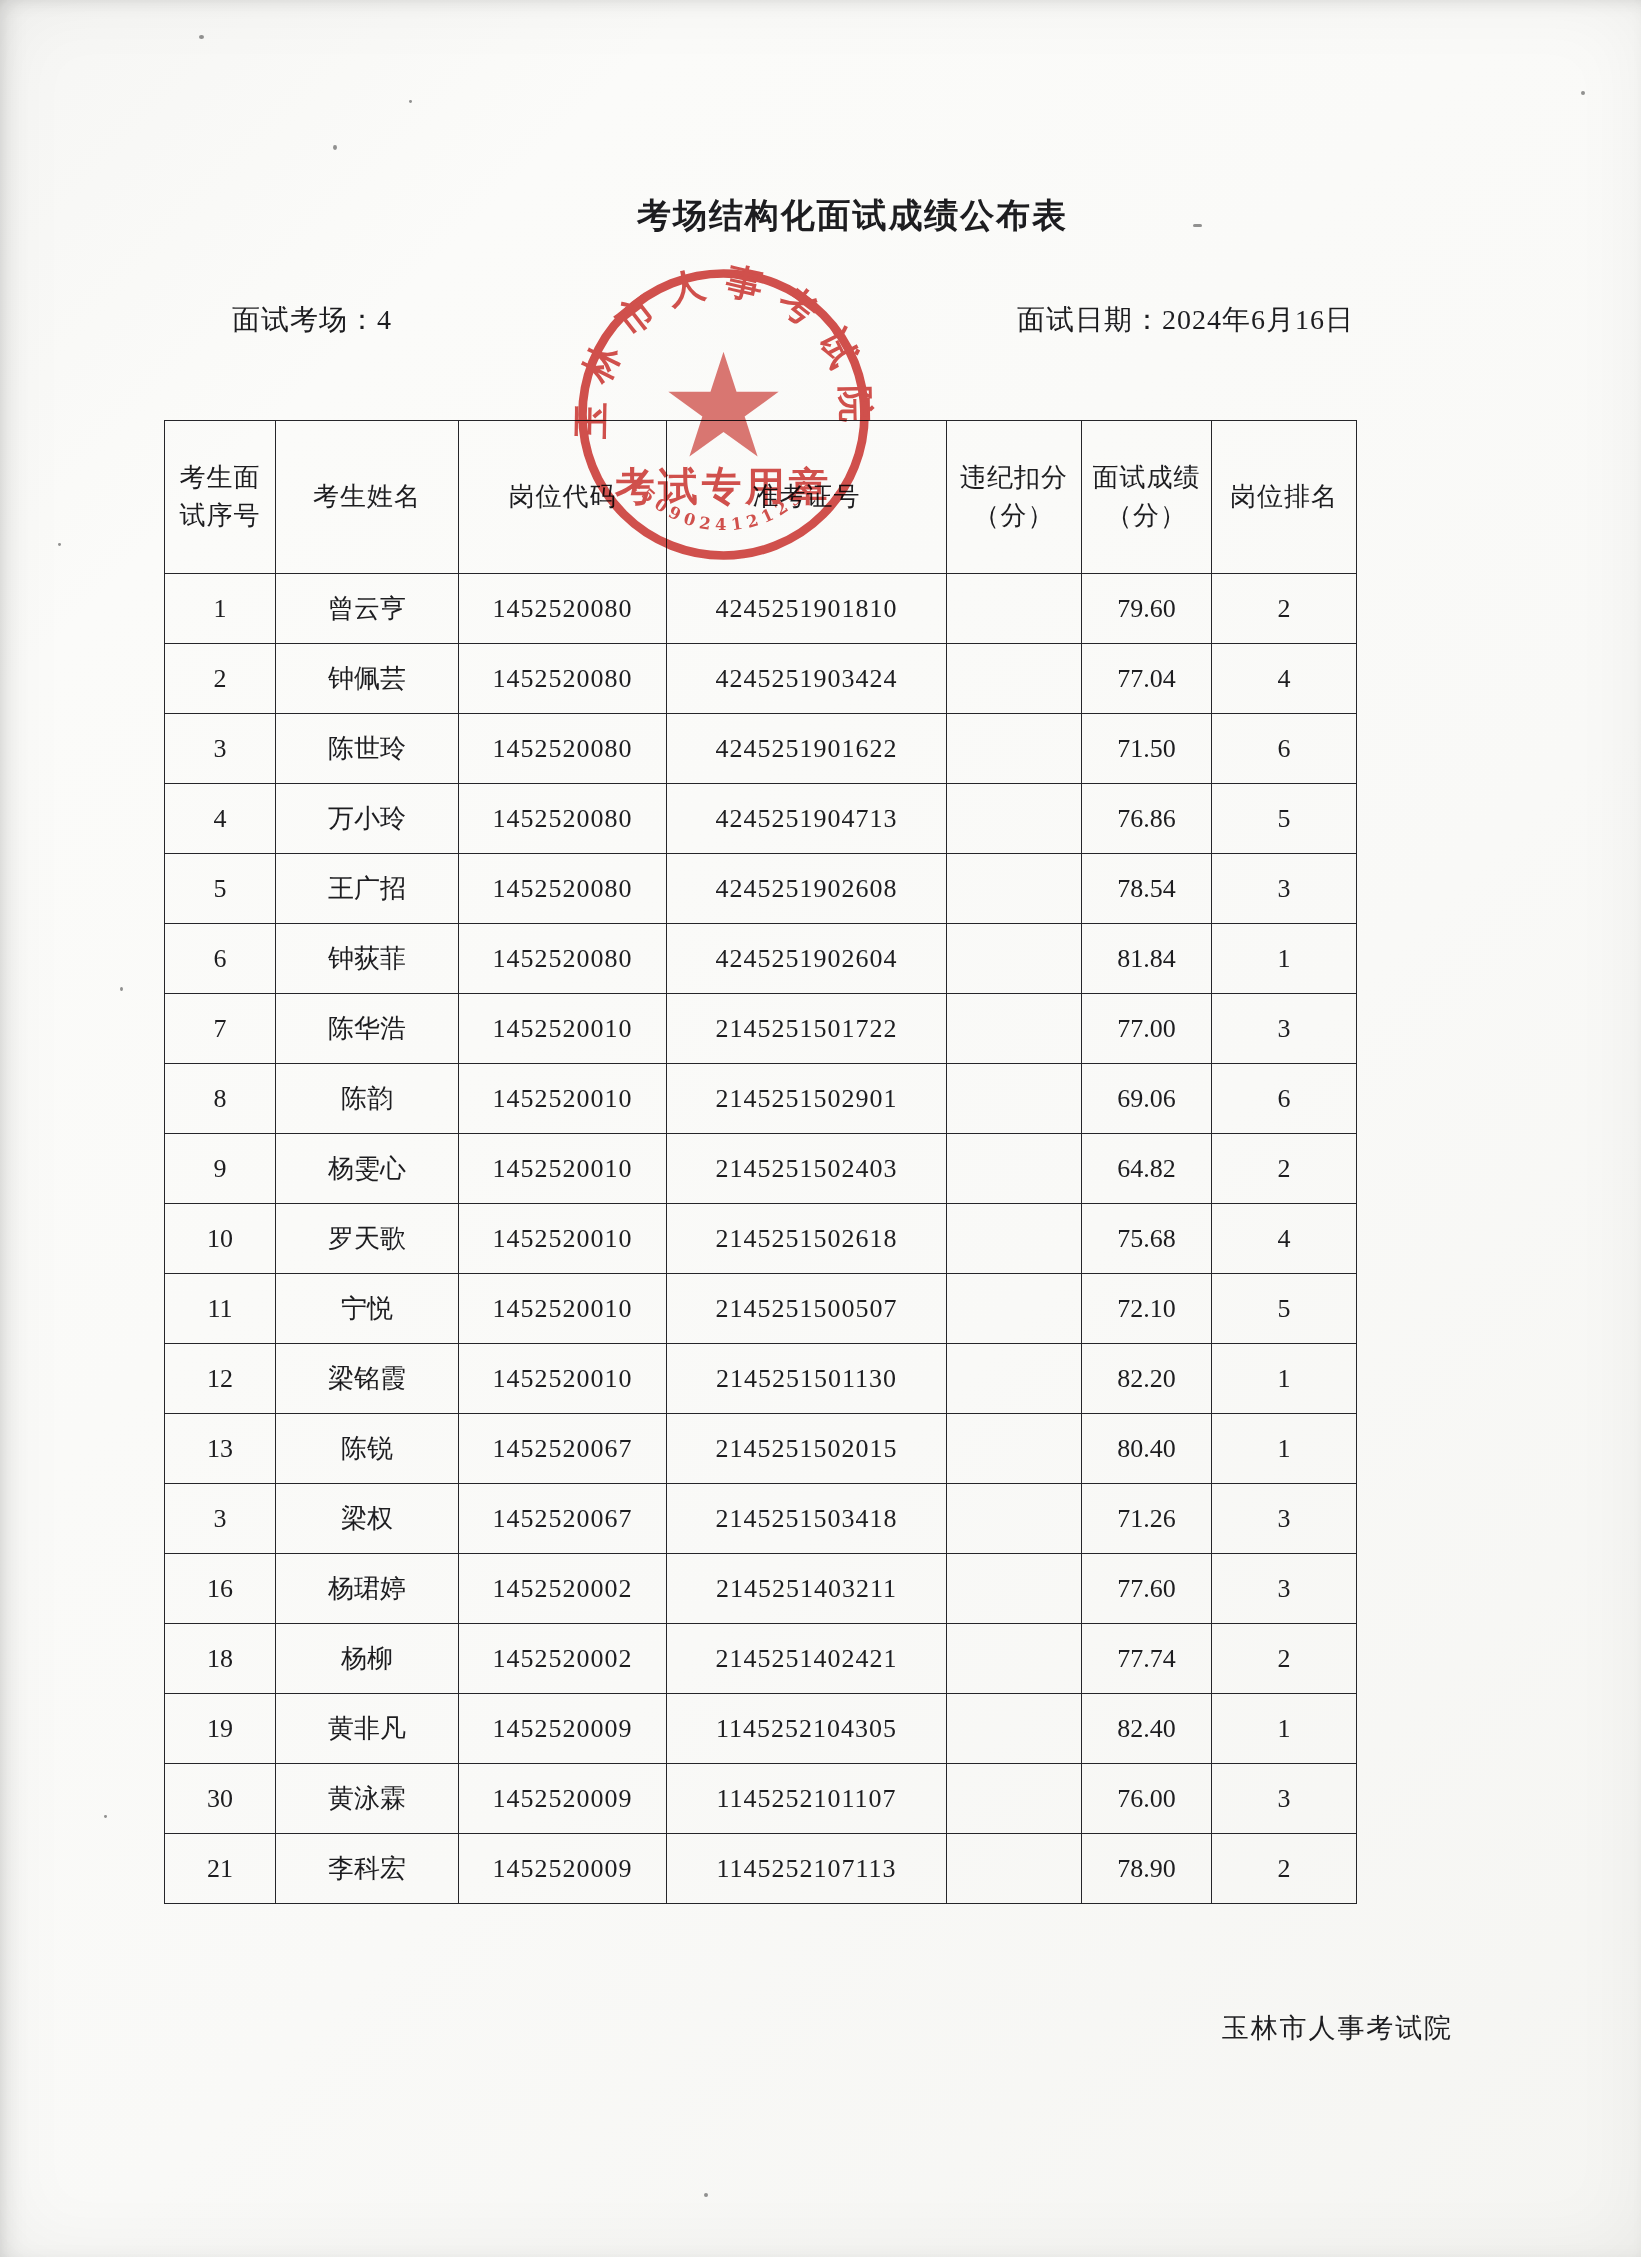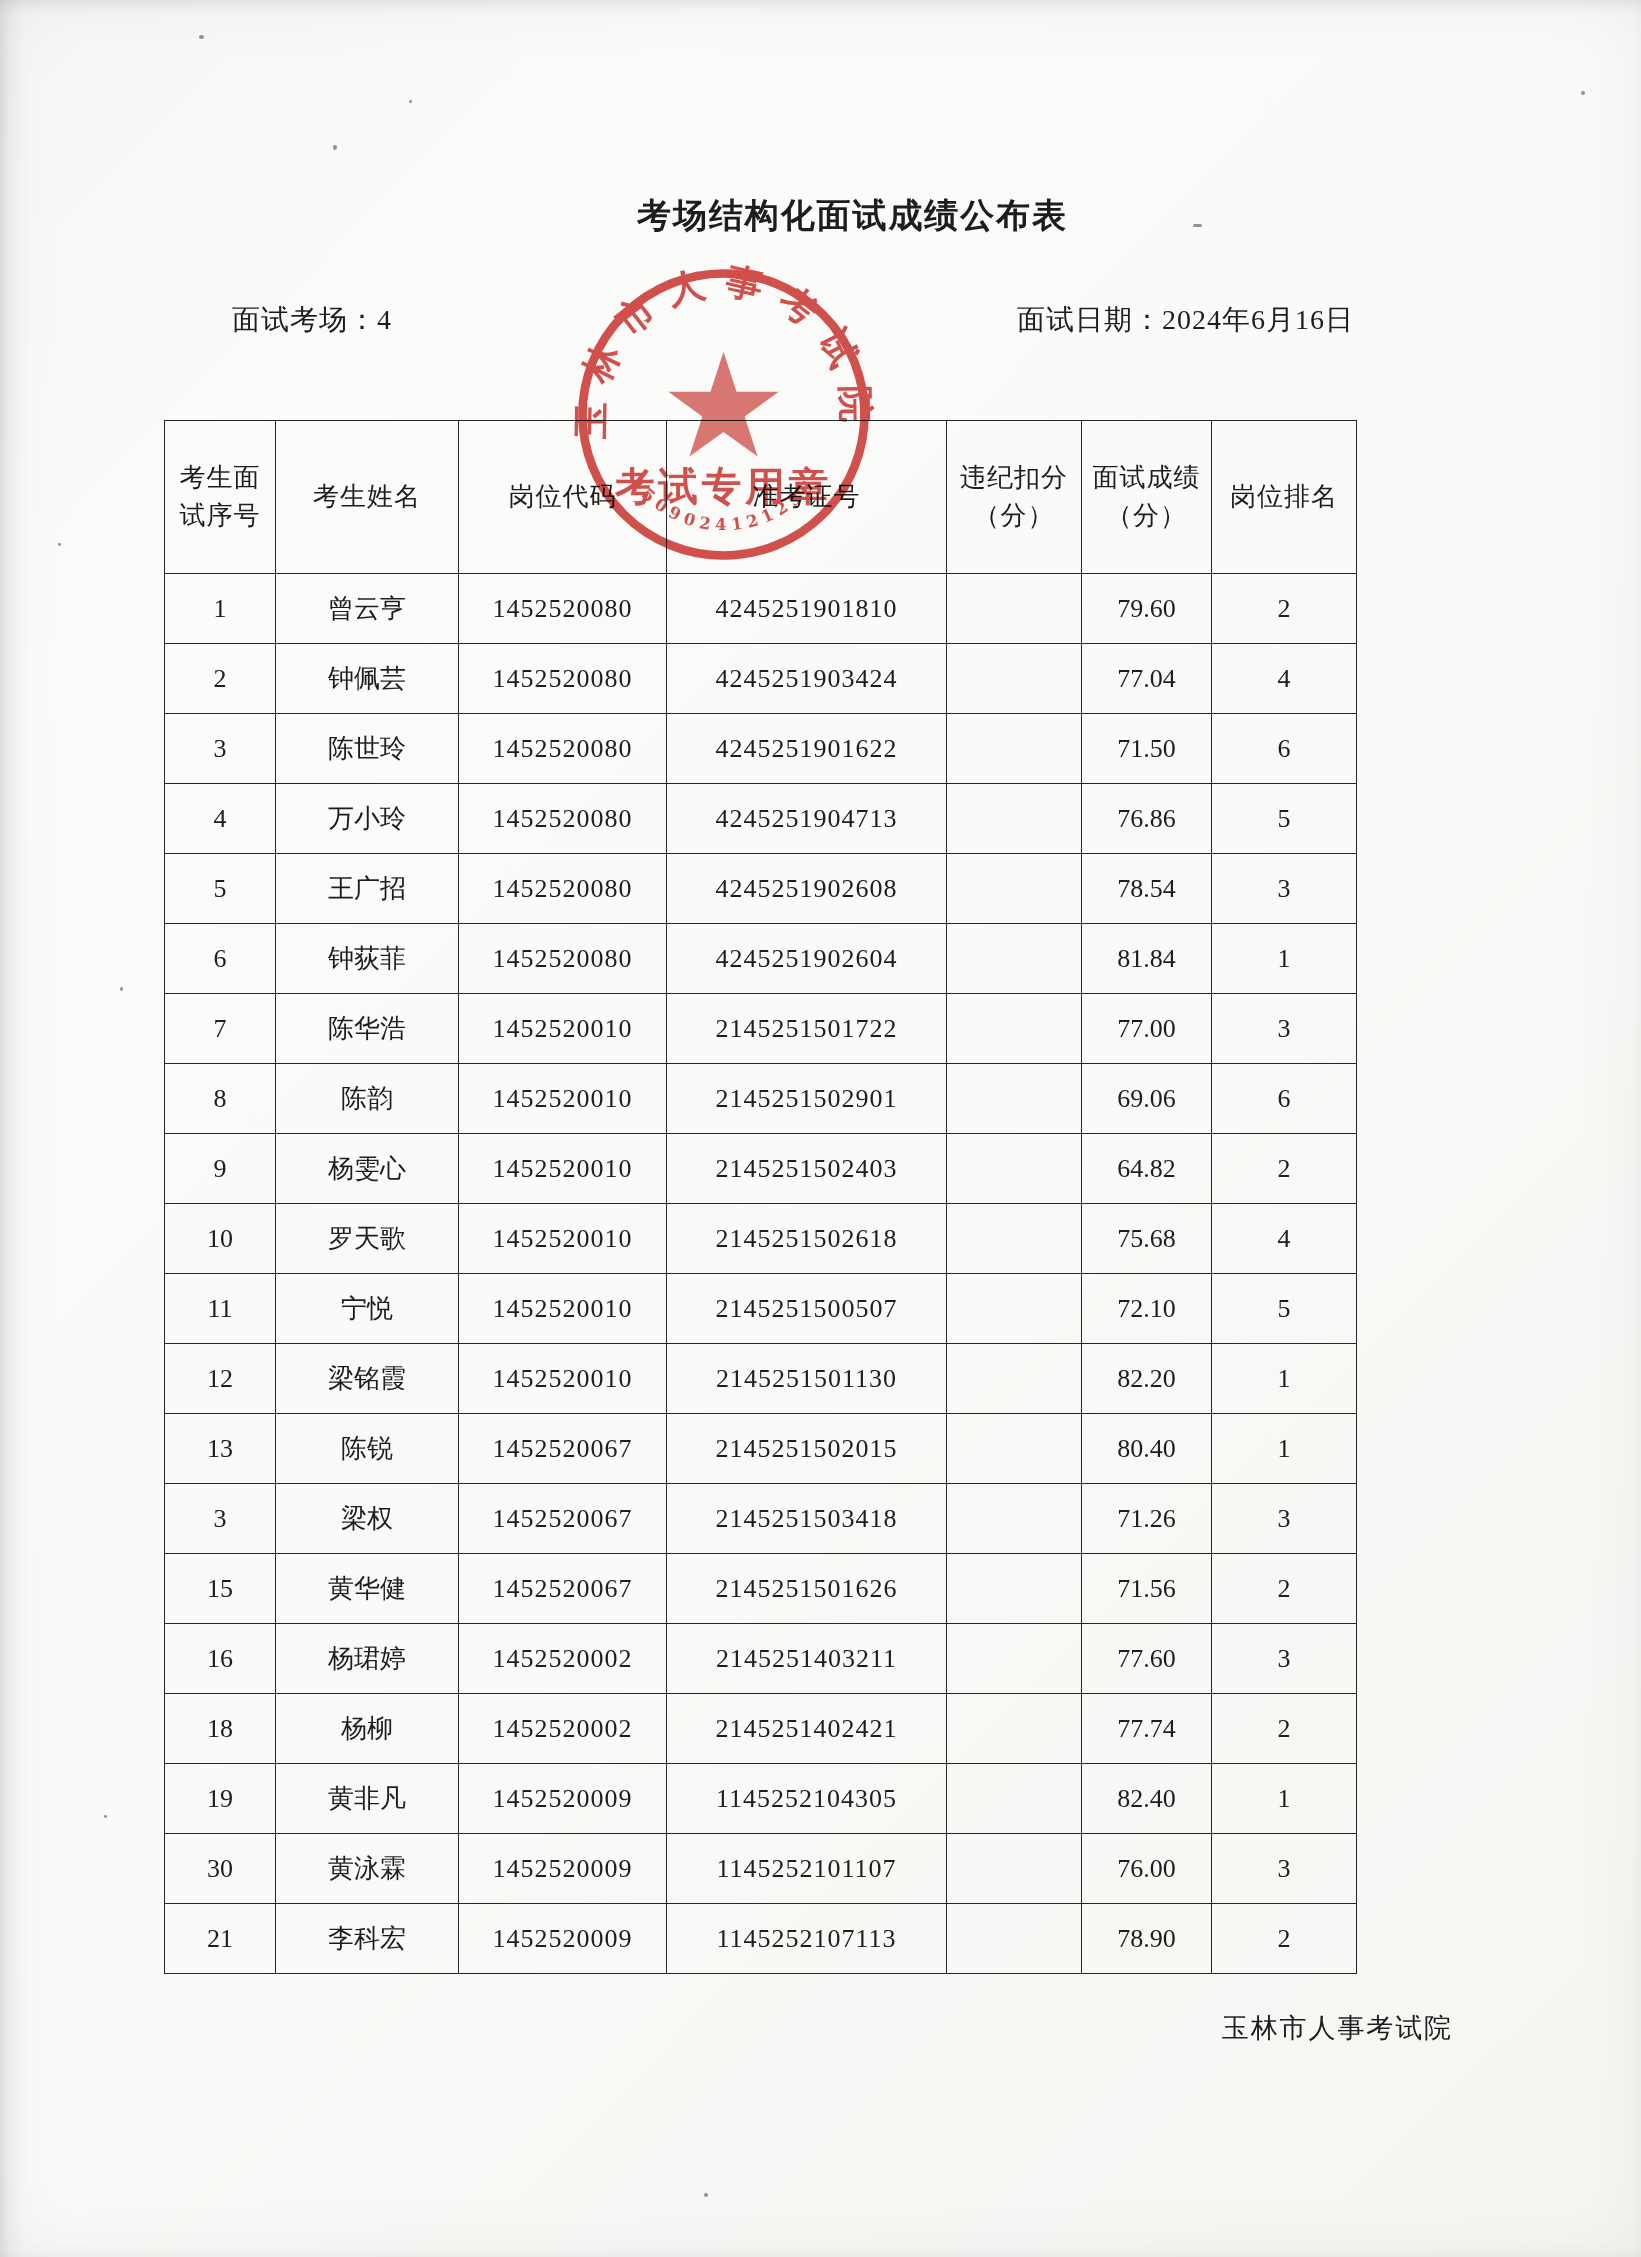--- a/index.html
+++ b/index.html
@@ -203,29 +203,20 @@
         <tr>
           <td class="c-seq">3</td>
           <td class="c-name">梁权</td>
           <td class="c-job">1452520067</td>
           <td class="c-exam">2145251503418</td>
           <td class="c-ded"></td>
           <td class="c-score">71.26</td>
           <td class="c-rank">3</td>
         </tr>
         <tr>
-          <td class="c-seq">15</td>
-          <td class="c-name">黄华健</td>
-          <td class="c-job">1452520067</td>
-          <td class="c-exam">2145251501626</td>
-          <td class="c-ded"></td>
-          <td class="c-score">71.56</td>
-          <td class="c-rank">2</td>
-        </tr>
-        <tr>
           <td class="c-seq">16</td>
           <td class="c-name">杨珺婷</td>
           <td class="c-job">1452520002</td>
           <td class="c-exam">2145251403211</td>
           <td class="c-ded"></td>
           <td class="c-score">77.60</td>
           <td class="c-rank">3</td>
         </tr>
         <tr>
           <td class="c-seq">18</td>

